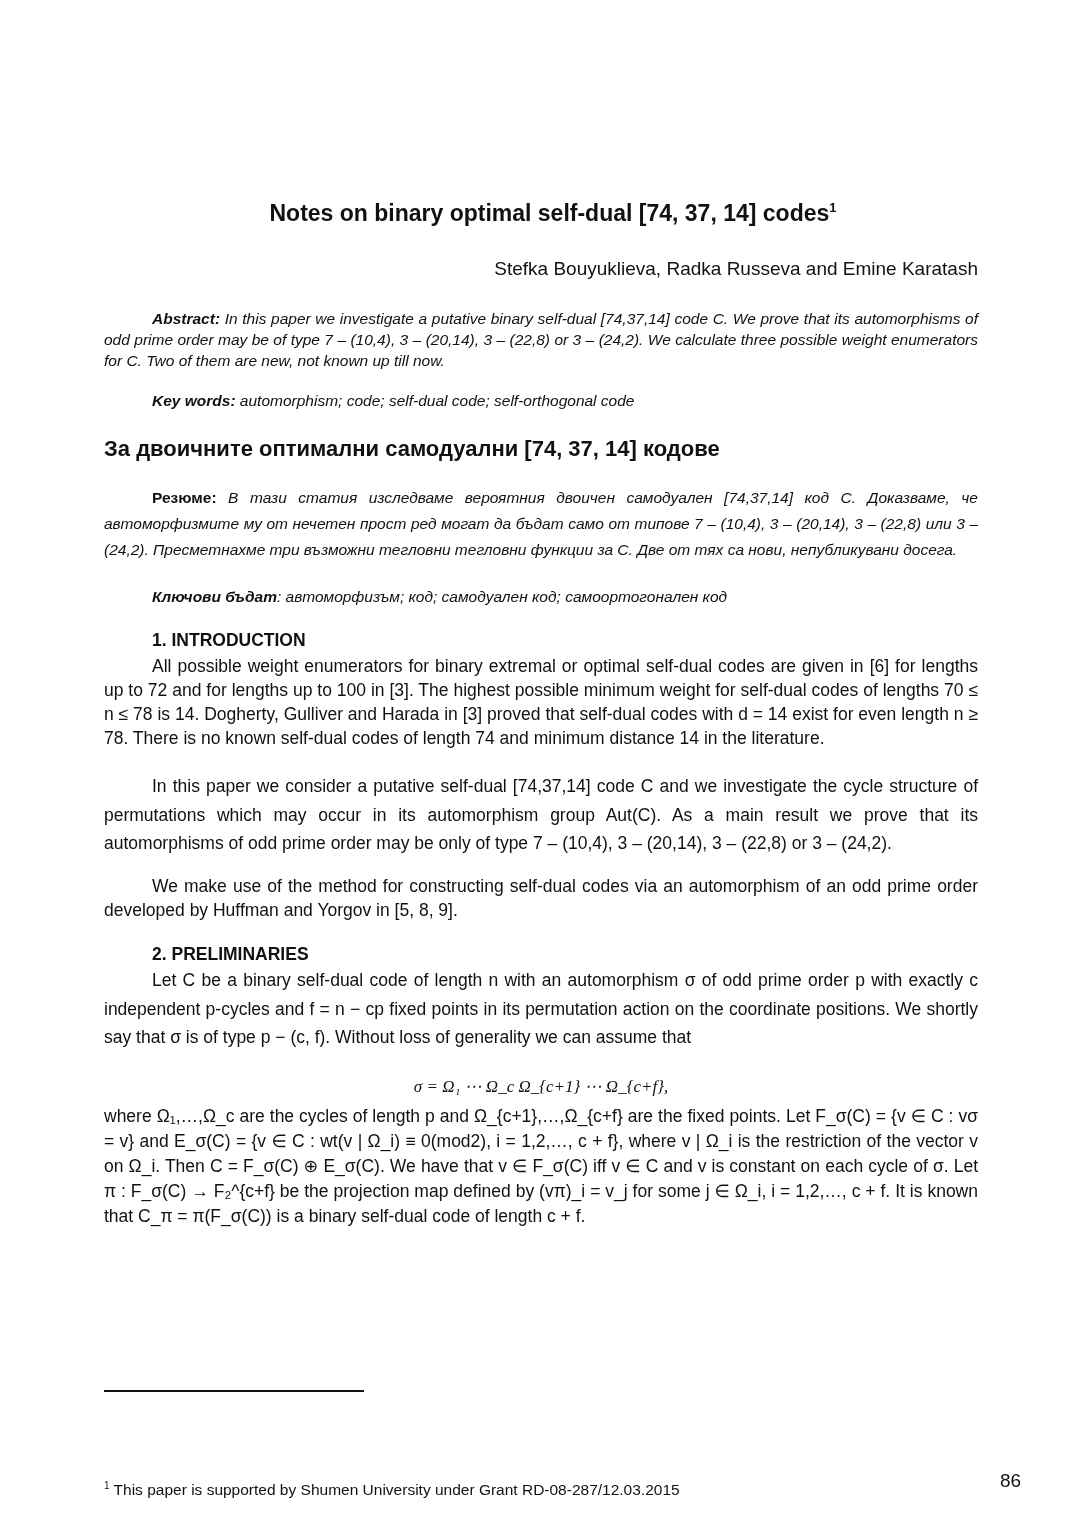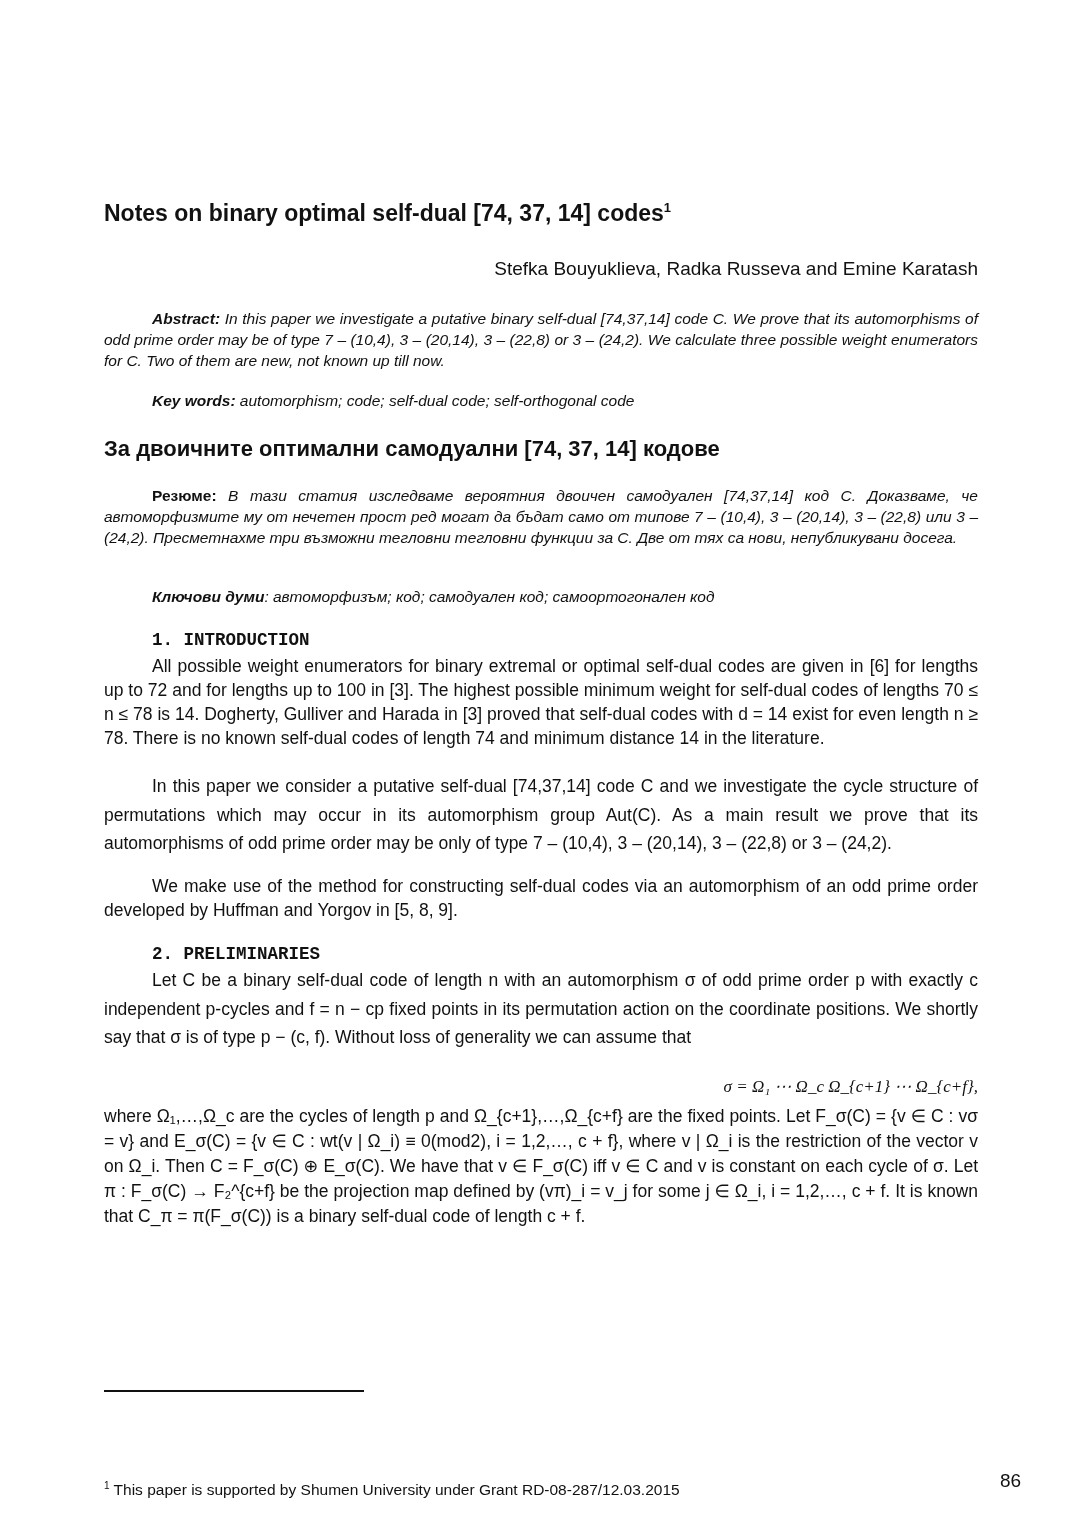--- a/index.html
+++ b/index.html
@@ -1,42 +1,42 @@
 <!DOCTYPE html>
 <html><head>
 <meta charset="utf-8">
 <style>
   html, body { margin: 0; padding: 0; background: #ffffff; }
   body { width: 1080px; height: 1527px; position: relative; overflow: hidden;
          font-family: "Liberation Sans", sans-serif; color: #111; }
   .page { position: absolute; left: 104px; top: 0; width: 874px; }
-  .title { position: absolute; top: 200px; left: 0; width: 874px; text-align: left;
+  .title { position: absolute; top: 200px; left: 12px; width: 874px; text-align: center;
            font-size: 23px; font-weight: bold; }
   .title sup { font-size: 13px; }
   .authors { position: absolute; top: 258px; left: 0; width: 874px; text-align: right; font-size: 19px; }
   .abstract { position: absolute; top: 308px; left: 0; width: 874px; font-size: 15.5px; line-height: 21px;
               font-style: italic; text-align: justify; text-indent: 48px; }
   .abstract b, .kw b { font-style: italic; margin-top: 13px; }
   .kw { position: absolute; left: 48px; font-size: 15.5px; font-style: italic; }
   .kw1 { top: 392px; text-align: right; }
   .bg-title { position: absolute; top: 436px; left: 0; width: 874px; 
               font-size: 22px; font-weight: bold; }
-  .rezume { position: absolute; top: 485px; left: 0; width: 874px; font-size: 15.5px; line-height: 21px;
+  .rezume { position: absolute; top: 485px; left: 0; width: 874px; font-size: 15.5px; line-height: 26px;
             font-style: italic; text-align: justify; text-indent: 48px; }
   .rezume b { font-style: normal; }
   .kw2 { top: 588px; }
-  .section { position: absolute; left: 48px; font-size: 17.5px; font-weight: bold; font-family: Liberation Mono, monospace; }
+  .section { position: absolute; left: 48px; font-size: 17.5px; font-weight: bold; }
   .sec1 { top: 630px; }
   .sec2 { top: 944px; }
   .body-text { position: absolute; left: 0; width: 874px; font-size: 17.5px; text-align: justify; }
   .p1 { top: 654px; line-height: 24px; text-indent: 48px; }
   .p2 { top: 772px; line-height: 28.5px; text-indent: 48px; }
   .p3 { top: 874px; line-height: 24px; text-indent: 48px; }
   .p4 { top: 966px; line-height: 28.5px; text-indent: 48px; }
-  .eq { position: absolute; top: 1076px; left: 0; width: 874px; text-align: right; font-size: 17px;
+  .eq { position: absolute; top: 1076px; left: 0; width: 874px; text-align: center; font-size: 17px;
         font-family: "Liberation Serif", serif; font-style: italic; }
   .p5 { top: 1104px; line-height: 25px; }
   .footnote-rule { position: absolute; top: 1390px; left: 104px; width: 260px; height: 1.5px; background: #111; }
   .footnote { position: absolute; top: 1480px; left: 104px; font-size: 15.5px; }
   .footnote sup { font-size: 10px; }
   .page-number { position: absolute; top: 1470px; left: 1000px; font-size: 19px; }
 </style>
 </head>
 <body>
 
@@ -46,21 +46,21 @@
   <div class="authors">Stefka Bouyuklieva, Radka Russeva and Emine Karatash</div>
 
   <div class="abstract"><b>Abstract:</b><span> In this paper we investigate a putative binary self-dual [74,37,14] code C. We prove that its automorphisms of odd prime order may be of type 7 – (10,4), 3 – (20,14), 3 – (22,8) or 3 – (24,2). We calculate three possible weight enumerators for C. Two of them are new, not known up till now.</span></div>
 
   <div class="kw kw1"><b>Key words:</b><span> automorphism; code; self-dual code; self-orthogonal code</span></div>
 
   <div class="bg-title">За двоичните оптимални самодуални [74, 37, 14] кодове</div>
 
   <div class="rezume"><b>Резюме:</b><span> В тази статия изследваме вероятния двоичен самодуален [74,37,14] код C. Доказваме, че автоморфизмите му от нечетен прост ред могат да бъдат само от типове  7 – (10,4), 3 – (20,14), 3 – (22,8) или 3 – (24,2). Пресметнахме три възможни тегловни тегловни функции за C. Две от тях са нови, непубликувани досега.</span></div>
 
-  <div class="kw kw2"><b>Ключови думи</b><span>: автоморфизъм; код; самодуален код; самоортогонален код</span></div>
+  <div class="kw kw2"><b>Ключови бъдат</b><span>: автоморфизъм; код; самодуален код; самоортогонален код</span></div>
 
   <div class="section sec1">1. INTRODUCTION</div>
   <div class="body-text p1">All possible weight enumerators for binary extremal or optimal self-dual codes are given in [6] for lengths up to 72 and for lengths up to 100 in [3]. The highest possible minimum weight for self-dual codes of lengths 70 ≤ n ≤ 78 is 14. Dogherty, Gulliver and Harada in [3] proved that self-dual codes with d = 14 exist for even length n ≥ 78. There is no known  self-dual codes of length 74 and minimum distance 14 in the literature.</div>
   <div class="body-text p2">In this paper we consider a putative self-dual [74,37,14] code C and  we investigate the cycle structure of permutations which may occur in its automorphism group Aut(C). As a main result we prove that its automorphisms of odd prime order may be only of type  7 – (10,4), 3 – (20,14), 3 – (22,8) or 3 – (24,2).</div>
   <div class="body-text p3">We make use of the method for constructing self-dual codes via an automorphism of an odd prime order developed by Huffman and Yorgov in [5, 8, 9].</div>
 
   <div class="section sec2">2. PRELIMINARIES</div>
   <div class="body-text p4">Let C be a binary self-dual code of length n with an automorphism σ of odd prime order p with exactly c independent p-cycles and f = n − cp fixed points in its permutation action on the coordinate positions. We shortly say that σ is of type p − (c, f). Without loss of generality we can assume that</div>
   <div class="eq">σ = Ω₁ ⋯ Ω_c Ω_{c+1} ⋯ Ω_{c+f},</div>
   <div class="body-text p5">where Ω₁,…,Ω_c are the cycles of length p and Ω_{c+1},…,Ω_{c+f} are the fixed points. Let F_σ(C) = {v ∈ C : vσ = v} and E_σ(C) = {v ∈ C : wt(v | Ω_i) ≡ 0(mod2), i = 1,2,…, c + f}, where v | Ω_i is the restriction of the vector v on Ω_i. Then C = F_σ(C) ⊕ E_σ(C). We have that v ∈ F_σ(C) iff v ∈ C and v is constant on each cycle of σ. Let π : F_σ(C) → F₂^{c+f} be the projection map defined by (vπ)_i = v_j for some j ∈ Ω_i, i = 1,2,…, c + f. It is known that C_π = π(F_σ(C)) is a binary self-dual code of length c + f.</div>

